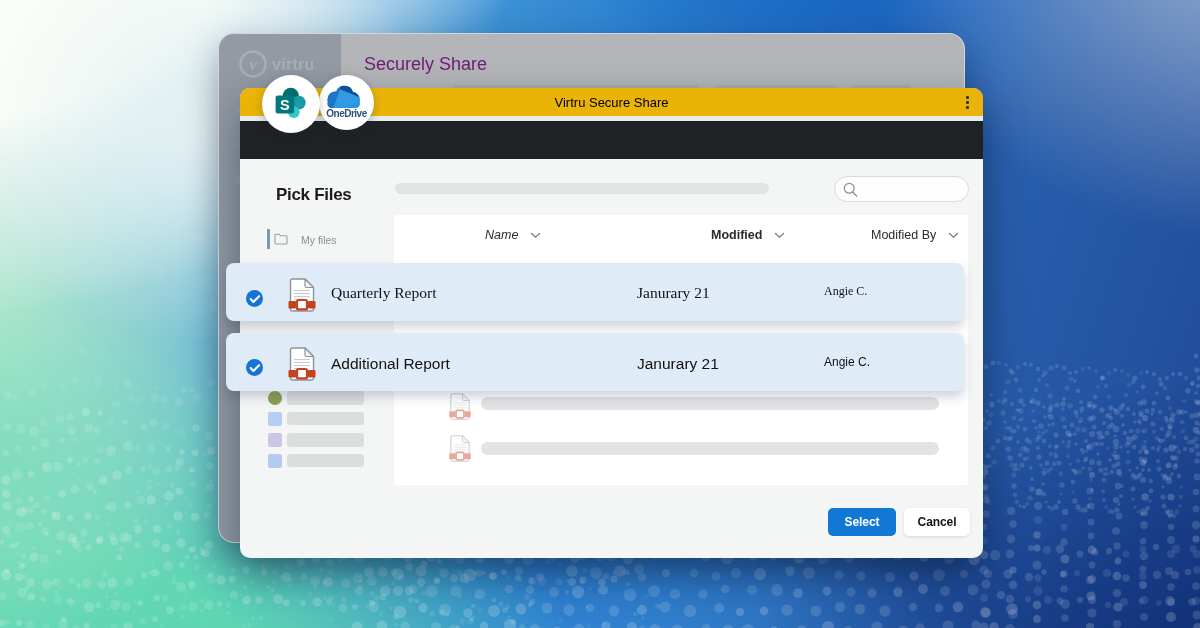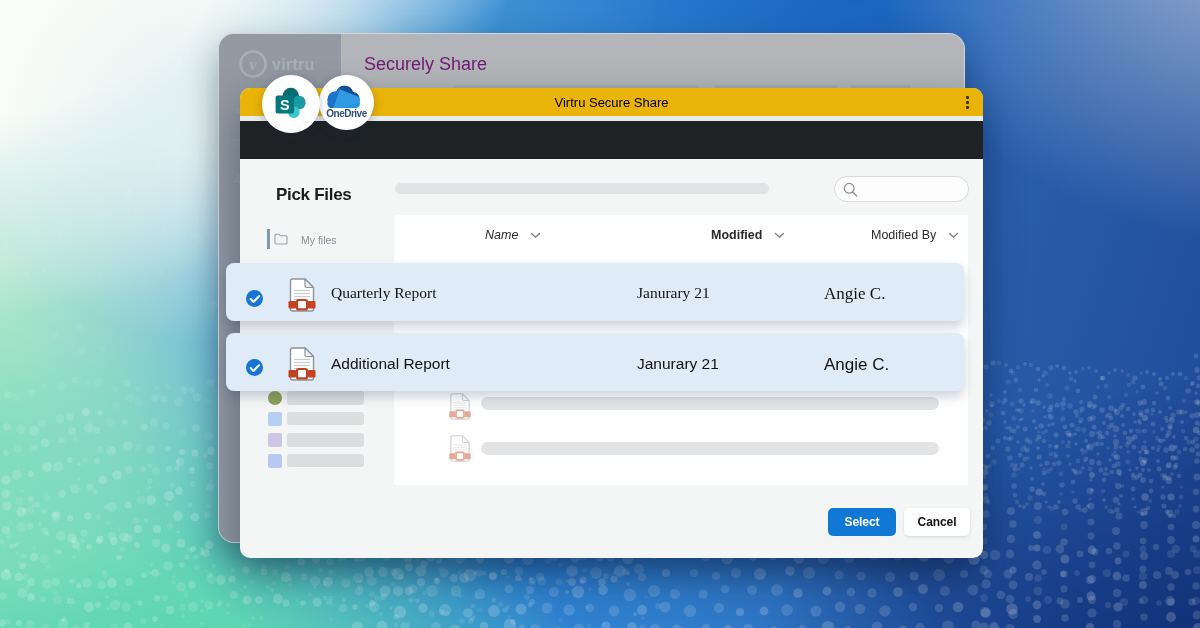--- a/index.html
+++ b/index.html
@@ -82,21 +82,21 @@
     position:absolute; left:226px; width:738px; height:58px;
     background:#dfebf7; border-radius:8px;
     box-shadow:0 6px 11px rgba(35,55,85,.22);
   }
   .row1 { top:263px;font-family:Liberation Serif, serif; }
   .row2 { top:333px; }
   .rcheck { position:absolute; left:19.5px; }
   .ricon { position:absolute; left:61px; }
   .rname { position:absolute; left:105px; font-size:15.5px; color:#121212; }
   .rdate { position:absolute; left:411px; font-size:15.5px; color:#121212; }
-  .rwho  { position:absolute; left:598px; font-size:17px; color:#121212; }
+  .rwho  { position:absolute; left:598px; font-size:12px; color:#121212; }
 
   .badge { position:absolute; background:#fff; border-radius:50%; box-shadow:0 3px 8px rgba(20,40,70,.28); }
   .badge-sp { left:262px; top:75px; width:58px; height:58px; z-index:40; }
   .badge-od { left:319px; top:75px; width:55px; height:55px; z-index:39; }
 </style>
 </head>
 <body>
 <div class="bg">
     <svg style="position:absolute;left:0;top:0" width="1200" height="628" viewBox="0 0 1200 628">
       <g fill="#fff" fill-opacity="0.06">

